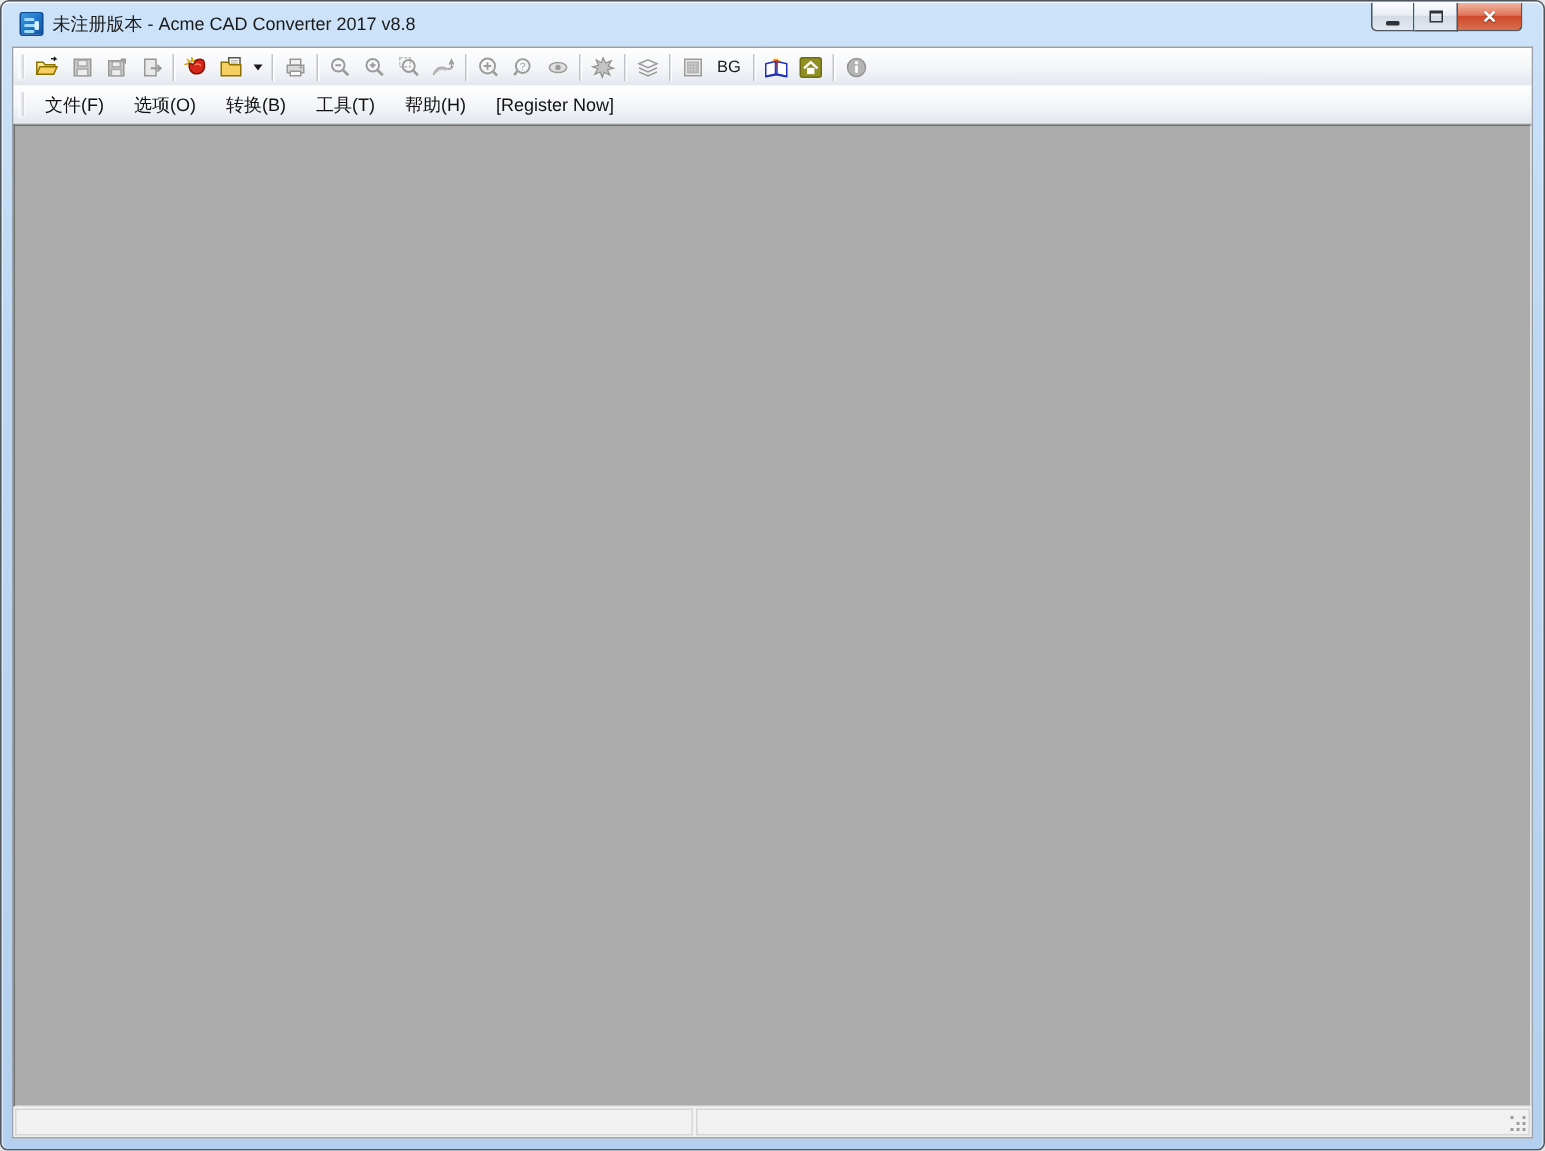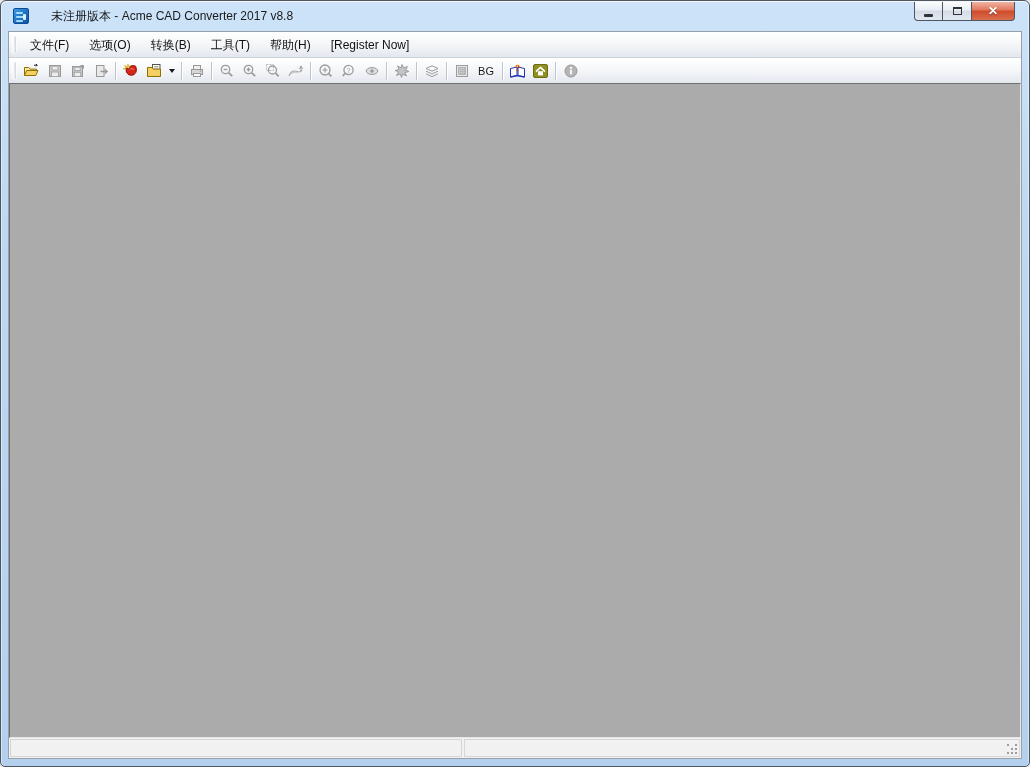--- a/index.html
+++ b/index.html
@@ -20,21 +20,21 @@
   
   .titlebar{height:30px;display:flex;align-items:center;padding-left:5px;flex:0 0 auto;}
   .app-icon{width:16px;height:16px;position:relative;border-radius:2px;
     background:linear-gradient(135deg,#3f9be0 0%,#1d71c4 55%,#0f55a6 100%);
     border:1px solid #0c4a94;box-sizing:border-box;}
   .app-icon i{position:absolute;left:2px;right:5px;height:2px;background:#9fdcff;border-radius:1px;}
   .app-icon i:nth-child(1){top:3px;}
   .app-icon i:nth-child(2){top:7px;right:3px;}
   .app-icon i:nth-child(3){top:11px;}
   .app-icon b{position:absolute;right:2px;top:5px;width:3px;height:6px;background:#d8f1ff;border-radius:1px;}
-  .title-text{margin-left:22px;font-size:12px;color:#1a1a1a;white-space:nowrap;}
+  .title-text{margin-left:6px;font-size:12px;color:#1a1a1a;white-space:nowrap;}
 
   .win-buttons{position:absolute;top:1px;right:14px;display:flex;}
   .wb{width:29px;height:19px;box-sizing:border-box;border:1px solid #4e575f;border-top:none;
     background:linear-gradient(180deg,#fbfcfd 0%,#e9eef4 45%,#d4dbe5 50%,#e3e9f1 100%);
     display:flex;align-items:center;justify-content:center;cursor:pointer;padding:0;}
   .wb + .wb{border-left:none;}
   .wb.first{border-radius:0 0 0 4px;}
   .wb.last{border-radius:0 0 4px 0;width:43px;
     background:linear-gradient(180deg,#f0b4a2 0%,#e0765a 45%,#cf4a2b 50%,#d96f4e 100%);}
   .glyph-min{width:9px;height:3px;background:#2f3338;margin-top:8px;border-radius:1px;}
@@ -95,220 +95,220 @@
           <span class="glyph-max"></span>
         </button>
       <button class="wb last">
           <span class="glyph-close">✕</span>
         </button>
     </div>
   </div>
 
   <div class="client">
 
+    <div class="bar toolbar">
+      <div class="gripper"></div>
+
+      <button class="tb">
+        <svg width="17" height="16" viewBox="0 0 17 16">
+          <path d="M11 2.2h3.2l-1.2-1.2M14.2 2.2l-1.2 1.2" stroke="#222" stroke-width="1" fill="none"></path>
+          <path d="M1.5 12.5v-8h4.2l1.4 1.6h6.4v1.4" fill="#fce79e" stroke="#8a7100"></path>
+          <path d="M1.5 12.5l2.1-5h11.4l-2.2 5z" fill="#f6cf63" stroke="#8a7100"></path>
+        </svg>
+      </button>
+
+      <button class="tb off">
+        <svg width="16" height="16" viewBox="0 0 16 16">
+          <rect x="2.5" y="2.5" width="11" height="11" fill="#cscs" style="fill:#c9c9c9" stroke="#989898"></rect>
+          <rect x="5" y="3.2" width="6" height="3.8" fill="#eeeeee" stroke="#a8a8a8"></rect>
+          <rect x="4.5" y="9" width="7" height="4.5" fill="#ededed" stroke="#a8a8a8"></rect>
+        </svg>
+      </button>
+
+      <button class="tb off">
+        <svg width="16" height="16" viewBox="0 0 16 16">
+          <rect x="2.5" y="3.5" width="10" height="10" fill="#c9c9c9" stroke="#989898"></rect>
+          <rect x="4.8" y="4.2" width="5.4" height="3.4" fill="#eeeeee" stroke="#a8a8a8"></rect>
+          <rect x="4.3" y="9.3" width="6.4" height="4.2" fill="#ededed" stroke="#a8a8a8"></rect>
+          <path d="M10.5 2.5h3v3" fill="none" stroke="#989898"></path>
+        </svg>
+      </button>
+
+      <button class="tb off">
+        <svg width="16" height="16" viewBox="0 0 16 16">
+          <rect x="3.5" y="2.5" width="7.5" height="11" fill="#e9e9e9" stroke="#989898"></rect>
+          <path d="M7.5 8.5h6.5" stroke="#989898" stroke-width="1.4" fill="none"></path>
+          <path d="M11.8 6.3l2.4 2.2-2.4 2.2" fill="none" stroke="#989898" stroke-width="1.2"></path>
+        </svg>
+      </button>
+
+      <div class="sep"></div>
+
+      <button class="tb">
+        <svg width="17" height="16" viewBox="0 0 17 16">
+          <polygon points="1,6 4.4,5.6 2.6,2.2 5.6,4.4 5.8,1 7.4,4.2 9.4,2.6" fill="#ffd400" stroke="#c79000" stroke-width="0.5"></polygon>
+          <path d="M13.6 3.2c-3.2-1.6-6.4.2-6 2.8L4.4 5.4c-1.2 3.6 1.6 7.2 5.4 6.8 3.6-.4 5.8-4 3.8-9z" fill="#d5281a" stroke="#8c0f00"></path>
+          <path d="M7.6 6.4c1.4-1.2 3.4-1 4.4.4" stroke="#ff7a5e" stroke-width="1" fill="none"></path>
+        </svg>
+      </button>
+
+      <button class="tb">
+        <svg width="16" height="16" viewBox="0 0 16 16">
+          <rect x="6.5" y="1.5" width="7.5" height="10" fill="#fffff2" stroke="#555"></rect>
+          <path d="M8 3.5h4.5M8 5h4.5M8 6.5h4.5M8 8h4.5" stroke="#9a9a9a" stroke-width="0.8"></path>
+          <path d="M1.5 13.5v-9h4.6l1.2 1.6h7.2v7.4z" fill="#f6cf63" stroke="#8a7100"></path>
+        </svg>
+      </button>
+      <button class="dd">
+          <i></i>
+        </button>
+
+      <div class="sep"></div>
+
+      <button class="tb off">
+        <svg width="16" height="16" viewBox="0 0 16 16">
+          <rect x="4.5" y="2.5" width="7" height="4" fill="#efefef" stroke="#989898"></rect>
+          <rect x="2.5" y="6.5" width="11" height="5" fill="#d7d7d7" stroke="#989898"></rect>
+          <rect x="4.5" y="10.5" width="7" height="3" fill="#fafafa" stroke="#989898"></rect>
+          <circle cx="11.5" cy="8" r="0.8" fill="#989898"></circle>
+        </svg>
+      </button>
+
+      <div class="sep"></div>
+
+      <button class="tb off">
+        <svg width="16" height="16" viewBox="0 0 16 16">
+          <circle cx="6.5" cy="6.5" r="4.2" fill="none" stroke="#9b9b9b" stroke-width="1.3"></circle>
+          <path d="M9.8 9.8l3.4 3.4" stroke="#9b9b9b" stroke-width="1.8"></path>
+          <path d="M4.6 6.5h3.8" stroke="#9b9b9b" stroke-width="1.3"></path>
+        </svg>
+      </button>
+
+      <button class="tb off">
+        <svg width="16" height="16" viewBox="0 0 16 16">
+          <circle cx="6.5" cy="6.5" r="4.2" fill="none" stroke="#9b9b9b" stroke-width="1.3"></circle>
+          <path d="M9.8 9.8l3.4 3.4" stroke="#9b9b9b" stroke-width="1.8"></path>
+          <path d="M4.6 6.5h3.8M6.5 4.6v3.8" stroke="#9b9b9b" stroke-width="1.3"></path>
+        </svg>
+      </button>
+
+      <button class="tb off">
+        <svg width="16" height="16" viewBox="0 0 16 16">
+          <rect x="1.5" y="1.5" width="7" height="6" fill="none" stroke="#bdbdbd" stroke-dasharray="2 1"></rect>
+          <circle cx="7.5" cy="7" r="4" fill="none" stroke="#9b9b9b" stroke-width="1.3"></circle>
+          <path d="M10.6 10.1l3 3.2" stroke="#9b9b9b" stroke-width="1.8"></path>
+        </svg>
+      </button>
+
+      <button class="tb off">
+        <svg width="17" height="16" viewBox="0 0 17 16">
+          <path d="M2 13c1-3 3-5 5.5-5 2 0 3 1 4.5 1s2.5-1 3-2" fill="none" stroke="#aaaaaa" stroke-width="1.2"></path>
+          <path d="M3.5 11.5c2-2.5 5-3 7-1.5" fill="none" stroke="#bdbdbd" stroke-width="1"></path>
+          <path d="M12.5 6l1.5-3 1.5 3M14 3v5" stroke="#9b9b9b" stroke-width="1" fill="none"></path>
+        </svg>
+      </button>
+
+      <div class="sep"></div>
+
+      <button class="tb off">
+        <svg width="16" height="16" viewBox="0 0 16 16">
+          <circle cx="7" cy="7" r="5" fill="none" stroke="#9b9b9b" stroke-width="1.3"></circle>
+          <path d="M4.5 7h5M7 4.5v5" stroke="#9b9b9b" stroke-width="1.2"></path>
+          <path d="M10.8 10.8l2.6 2.6" stroke="#9b9b9b" stroke-width="1.8"></path>
+        </svg>
+      </button>
+
+      <button class="tb off">
+        <svg width="16" height="16" viewBox="0 0 16 16">
+          <circle cx="7.5" cy="7" r="4.6" fill="none" stroke="#9b9b9b" stroke-width="1.3"></circle>
+          <path d="M3.8 10.5l-2 2.5" stroke="#9b9b9b" stroke-width="1.8"></path>
+          <text x="7.5" y="9.6" font-size="7" text-anchor="middle" fill="#9b9b9b" font-family="Liberation Sans, sans-serif">?</text>
+        </svg>
+      </button>
+
+      <button class="tb off">
+        <svg width="16" height="16" viewBox="0 0 16 16">
+          <ellipse cx="8" cy="8" rx="5.8" ry="3.4" fill="#dfdfdf" stroke="#9b9b9b"></ellipse>
+          <circle cx="8" cy="8" r="1.8" fill="#9b9b9b"></circle>
+        </svg>
+      </button>
+
+      <div class="sep"></div>
+
+      <button class="tb off">
+        <svg width="16" height="16" viewBox="0 0 16 16">
+          <polygon points="8,1.5 9.8,5 13.5,3.5 11.5,7 15,8.5 11,9.5 12.5,13 8.8,11.2 7.5,14.5 6.2,11 2.5,12.5 4.5,8.8 1,7.5 5,6.5 3.5,3 7,4.8" fill="#c4c4c4" stroke="#8f8f8f" stroke-width="0.8"></polygon>
+        </svg>
+      </button>
+
+      <div class="sep"></div>
+
+      <button class="tb off">
+        <svg width="16" height="16" viewBox="0 0 16 16">
+          <path d="M2 5.5L8 2.8l6 2.7L8 8.2z" fill="none" stroke="#9b9b9b"></path>
+          <path d="M2 8.2L8 10.9l6-2.7" fill="none" stroke="#9b9b9b"></path>
+          <path d="M2 10.9L8 13.6l6-2.7" fill="none" stroke="#9b9b9b"></path>
+        </svg>
+      </button>
+
+      <div class="sep"></div>
+
+      <button class="tb off">
+        <svg width="16" height="16" viewBox="0 0 16 16">
+          <rect x="2.5" y="2.5" width="11" height="11" fill="#e8e8e8" stroke="#9b9b9b"></rect>
+          <rect x="4.5" y="4.5" width="7" height="7" fill="#cfcfcf" stroke="#b5b5b5"></rect>
+          <path d="M4.5 6.5h7M4.5 8.5h7M4.5 10.5h7M6.5 4.5v7M8.5 4.5v7M10.5 4.5v7" stroke="#b5b5b5" stroke-width="0.7"></path>
+        </svg>
+      </button>
+
+      <button class="tb" style="width:24px;">
+        <span class="bg-label">BG</span>
+      </button>
+
+      <div class="sep"></div>
+
+      <button class="tb">
+        <svg width="17" height="16" viewBox="0 0 17 16">
+          <circle cx="8.5" cy="5" r="3.4" fill="#ffe680"></circle>
+          <polygon points="1.5,5.5 8,4 8,12.5 1.5,14" fill="#ffffff" stroke="#2233bb"></polygon>
+          <polygon points="15.5,5.5 9,4 9,12.5 15.5,14" fill="#ffffff" stroke="#2233bb"></polygon>
+          <path d="M1.5 14l7-1.4 7 1.4" fill="none" stroke="#2233bb" stroke-width="1.4"></path>
+          <text x="8.5" y="8.2" font-size="8.5" font-weight="bold" text-anchor="middle" fill="#e02010" font-family="Liberation Serif, serif">?</text>
+        </svg>
+      </button>
+
+      <button class="tb">
+        <svg width="17" height="16" viewBox="0 0 17 16">
+          <rect x="1.5" y="1.5" width="14" height="13" rx="1.5" fill="#8f8f22" stroke="#6d6d10"></rect>
+          <path d="M4 8.6L8.5 4.4 13 8.6" fill="none" stroke="#ffffff" stroke-width="1.6"></path>
+          <rect x="6" y="8.2" width="5" height="4.2" fill="#ffffff"></rect>
+        </svg>
+      </button>
+
+      <div class="sep"></div>
+
+      <button class="tb">
+        <svg width="16" height="16" viewBox="0 0 16 16">
+          <circle cx="8" cy="8" r="6" fill="#b5b5b5" stroke="#969696"></circle>
+          <circle cx="8" cy="4.8" r="1.1" fill="#ffffff"></circle>
+          <rect x="7.1" y="6.6" width="1.8" height="5" rx="0.8" fill="#ffffff"></rect>
+        </svg>
+      </button>
+    </div>
+
     <div class="bar menubar">
       <div class="gripper"></div>
       <span class="menu-item">文件(F)</span>
       <span class="menu-item">选项(O)</span>
       <span class="menu-item">转换(B)</span>
       <span class="menu-item">工具(T)</span>
       <span class="menu-item">帮助(H)</span>
       <span class="menu-item">[Register Now]</span>
     </div>
 
-    <div class="bar toolbar">
-      <div class="gripper"></div>
-
-      <button class="tb">
-        <svg width="17" height="16" viewBox="0 0 17 16">
-          <path d="M11 2.2h3.2l-1.2-1.2M14.2 2.2l-1.2 1.2" stroke="#222" stroke-width="1" fill="none"></path>
-          <path d="M1.5 12.5v-8h4.2l1.4 1.6h6.4v1.4" fill="#fce79e" stroke="#8a7100"></path>
-          <path d="M1.5 12.5l2.1-5h11.4l-2.2 5z" fill="#f6cf63" stroke="#8a7100"></path>
-        </svg>
-      </button>
-
-      <button class="tb off">
-        <svg width="16" height="16" viewBox="0 0 16 16">
-          <rect x="2.5" y="2.5" width="11" height="11" fill="#cscs" style="fill:#c9c9c9" stroke="#989898"></rect>
-          <rect x="5" y="3.2" width="6" height="3.8" fill="#eeeeee" stroke="#a8a8a8"></rect>
-          <rect x="4.5" y="9" width="7" height="4.5" fill="#ededed" stroke="#a8a8a8"></rect>
-        </svg>
-      </button>
-
-      <button class="tb off">
-        <svg width="16" height="16" viewBox="0 0 16 16">
-          <rect x="2.5" y="3.5" width="10" height="10" fill="#c9c9c9" stroke="#989898"></rect>
-          <rect x="4.8" y="4.2" width="5.4" height="3.4" fill="#eeeeee" stroke="#a8a8a8"></rect>
-          <rect x="4.3" y="9.3" width="6.4" height="4.2" fill="#ededed" stroke="#a8a8a8"></rect>
-          <path d="M10.5 2.5h3v3" fill="none" stroke="#989898"></path>
-        </svg>
-      </button>
-
-      <button class="tb off">
-        <svg width="16" height="16" viewBox="0 0 16 16">
-          <rect x="3.5" y="2.5" width="7.5" height="11" fill="#e9e9e9" stroke="#989898"></rect>
-          <path d="M7.5 8.5h6.5" stroke="#989898" stroke-width="1.4" fill="none"></path>
-          <path d="M11.8 6.3l2.4 2.2-2.4 2.2" fill="none" stroke="#989898" stroke-width="1.2"></path>
-        </svg>
-      </button>
-
-      <div class="sep"></div>
-
-      <button class="tb">
-        <svg width="17" height="16" viewBox="0 0 17 16">
-          <polygon points="1,6 4.4,5.6 2.6,2.2 5.6,4.4 5.8,1 7.4,4.2 9.4,2.6" fill="#ffd400" stroke="#c79000" stroke-width="0.5"></polygon>
-          <path d="M13.6 3.2c-3.2-1.6-6.4.2-6 2.8L4.4 5.4c-1.2 3.6 1.6 7.2 5.4 6.8 3.6-.4 5.8-4 3.8-9z" fill="#d5281a" stroke="#8c0f00"></path>
-          <path d="M7.6 6.4c1.4-1.2 3.4-1 4.4.4" stroke="#ff7a5e" stroke-width="1" fill="none"></path>
-        </svg>
-      </button>
-
-      <button class="tb">
-        <svg width="16" height="16" viewBox="0 0 16 16">
-          <rect x="6.5" y="1.5" width="7.5" height="10" fill="#fffff2" stroke="#555"></rect>
-          <path d="M8 3.5h4.5M8 5h4.5M8 6.5h4.5M8 8h4.5" stroke="#9a9a9a" stroke-width="0.8"></path>
-          <path d="M1.5 13.5v-9h4.6l1.2 1.6h7.2v7.4z" fill="#f6cf63" stroke="#8a7100"></path>
-        </svg>
-      </button>
-      <button class="dd">
-          <i></i>
-        </button>
-
-      <div class="sep"></div>
-
-      <button class="tb off">
-        <svg width="16" height="16" viewBox="0 0 16 16">
-          <rect x="4.5" y="2.5" width="7" height="4" fill="#efefef" stroke="#989898"></rect>
-          <rect x="2.5" y="6.5" width="11" height="5" fill="#d7d7d7" stroke="#989898"></rect>
-          <rect x="4.5" y="10.5" width="7" height="3" fill="#fafafa" stroke="#989898"></rect>
-          <circle cx="11.5" cy="8" r="0.8" fill="#989898"></circle>
-        </svg>
-      </button>
-
-      <div class="sep"></div>
-
-      <button class="tb off">
-        <svg width="16" height="16" viewBox="0 0 16 16">
-          <circle cx="6.5" cy="6.5" r="4.2" fill="none" stroke="#9b9b9b" stroke-width="1.3"></circle>
-          <path d="M9.8 9.8l3.4 3.4" stroke="#9b9b9b" stroke-width="1.8"></path>
-          <path d="M4.6 6.5h3.8" stroke="#9b9b9b" stroke-width="1.3"></path>
-        </svg>
-      </button>
-
-      <button class="tb off">
-        <svg width="16" height="16" viewBox="0 0 16 16">
-          <circle cx="6.5" cy="6.5" r="4.2" fill="none" stroke="#9b9b9b" stroke-width="1.3"></circle>
-          <path d="M9.8 9.8l3.4 3.4" stroke="#9b9b9b" stroke-width="1.8"></path>
-          <path d="M4.6 6.5h3.8M6.5 4.6v3.8" stroke="#9b9b9b" stroke-width="1.3"></path>
-        </svg>
-      </button>
-
-      <button class="tb off">
-        <svg width="16" height="16" viewBox="0 0 16 16">
-          <rect x="1.5" y="1.5" width="7" height="6" fill="none" stroke="#bdbdbd" stroke-dasharray="2 1"></rect>
-          <circle cx="7.5" cy="7" r="4" fill="none" stroke="#9b9b9b" stroke-width="1.3"></circle>
-          <path d="M10.6 10.1l3 3.2" stroke="#9b9b9b" stroke-width="1.8"></path>
-        </svg>
-      </button>
-
-      <button class="tb off">
-        <svg width="17" height="16" viewBox="0 0 17 16">
-          <path d="M2 13c1-3 3-5 5.5-5 2 0 3 1 4.5 1s2.5-1 3-2" fill="none" stroke="#aaaaaa" stroke-width="1.2"></path>
-          <path d="M3.5 11.5c2-2.5 5-3 7-1.5" fill="none" stroke="#bdbdbd" stroke-width="1"></path>
-          <path d="M12.5 6l1.5-3 1.5 3M14 3v5" stroke="#9b9b9b" stroke-width="1" fill="none"></path>
-        </svg>
-      </button>
-
-      <div class="sep"></div>
-
-      <button class="tb off">
-        <svg width="16" height="16" viewBox="0 0 16 16">
-          <circle cx="7" cy="7" r="5" fill="none" stroke="#9b9b9b" stroke-width="1.3"></circle>
-          <path d="M4.5 7h5M7 4.5v5" stroke="#9b9b9b" stroke-width="1.2"></path>
-          <path d="M10.8 10.8l2.6 2.6" stroke="#9b9b9b" stroke-width="1.8"></path>
-        </svg>
-      </button>
-
-      <button class="tb off">
-        <svg width="16" height="16" viewBox="0 0 16 16">
-          <circle cx="7.5" cy="7" r="4.6" fill="none" stroke="#9b9b9b" stroke-width="1.3"></circle>
-          <path d="M3.8 10.5l-2 2.5" stroke="#9b9b9b" stroke-width="1.8"></path>
-          <text x="7.5" y="9.6" font-size="7" text-anchor="middle" fill="#9b9b9b" font-family="Liberation Sans, sans-serif">?</text>
-        </svg>
-      </button>
-
-      <button class="tb off">
-        <svg width="16" height="16" viewBox="0 0 16 16">
-          <ellipse cx="8" cy="8" rx="5.8" ry="3.4" fill="#dfdfdf" stroke="#9b9b9b"></ellipse>
-          <circle cx="8" cy="8" r="1.8" fill="#9b9b9b"></circle>
-        </svg>
-      </button>
-
-      <div class="sep"></div>
-
-      <button class="tb off">
-        <svg width="16" height="16" viewBox="0 0 16 16">
-          <polygon points="8,1.5 9.8,5 13.5,3.5 11.5,7 15,8.5 11,9.5 12.5,13 8.8,11.2 7.5,14.5 6.2,11 2.5,12.5 4.5,8.8 1,7.5 5,6.5 3.5,3 7,4.8" fill="#c4c4c4" stroke="#8f8f8f" stroke-width="0.8"></polygon>
-        </svg>
-      </button>
-
-      <div class="sep"></div>
-
-      <button class="tb off">
-        <svg width="16" height="16" viewBox="0 0 16 16">
-          <path d="M2 5.5L8 2.8l6 2.7L8 8.2z" fill="none" stroke="#9b9b9b"></path>
-          <path d="M2 8.2L8 10.9l6-2.7" fill="none" stroke="#9b9b9b"></path>
-          <path d="M2 10.9L8 13.6l6-2.7" fill="none" stroke="#9b9b9b"></path>
-        </svg>
-      </button>
-
-      <div class="sep"></div>
-
-      <button class="tb off">
-        <svg width="16" height="16" viewBox="0 0 16 16">
-          <rect x="2.5" y="2.5" width="11" height="11" fill="#e8e8e8" stroke="#9b9b9b"></rect>
-          <rect x="4.5" y="4.5" width="7" height="7" fill="#cfcfcf" stroke="#b5b5b5"></rect>
-          <path d="M4.5 6.5h7M4.5 8.5h7M4.5 10.5h7M6.5 4.5v7M8.5 4.5v7M10.5 4.5v7" stroke="#b5b5b5" stroke-width="0.7"></path>
-        </svg>
-      </button>
-
-      <button class="tb" style="width:24px;">
-        <span class="bg-label">BG</span>
-      </button>
-
-      <div class="sep"></div>
-
-      <button class="tb">
-        <svg width="17" height="16" viewBox="0 0 17 16">
-          <circle cx="8.5" cy="5" r="3.4" fill="#ffe680"></circle>
-          <polygon points="1.5,5.5 8,4 8,12.5 1.5,14" fill="#ffffff" stroke="#2233bb"></polygon>
-          <polygon points="15.5,5.5 9,4 9,12.5 15.5,14" fill="#ffffff" stroke="#2233bb"></polygon>
-          <path d="M1.5 14l7-1.4 7 1.4" fill="none" stroke="#2233bb" stroke-width="1.4"></path>
-          <text x="8.5" y="8.2" font-size="8.5" font-weight="bold" text-anchor="middle" fill="#e02010" font-family="Liberation Serif, serif">?</text>
-        </svg>
-      </button>
-
-      <button class="tb">
-        <svg width="17" height="16" viewBox="0 0 17 16">
-          <rect x="1.5" y="1.5" width="14" height="13" rx="1.5" fill="#8f8f22" stroke="#6d6d10"></rect>
-          <path d="M4 8.6L8.5 4.4 13 8.6" fill="none" stroke="#ffffff" stroke-width="1.6"></path>
-          <rect x="6" y="8.2" width="5" height="4.2" fill="#ffffff"></rect>
-        </svg>
-      </button>
-
-      <div class="sep"></div>
-
-      <button class="tb">
-        <svg width="16" height="16" viewBox="0 0 16 16">
-          <circle cx="8" cy="8" r="6" fill="#b5b5b5" stroke="#969696"></circle>
-          <circle cx="8" cy="4.8" r="1.1" fill="#ffffff"></circle>
-          <rect x="7.1" y="6.6" width="1.8" height="5" rx="0.8" fill="#ffffff"></rect>
-        </svg>
-      </button>
-    </div>
-
     <div class="content"></div>
 
     <div class="statusbar">
       <div class="pane left"></div>
       <div class="pane right">
         <span></span>
         <div class="grip"></div>
       </div>
     </div>
 

